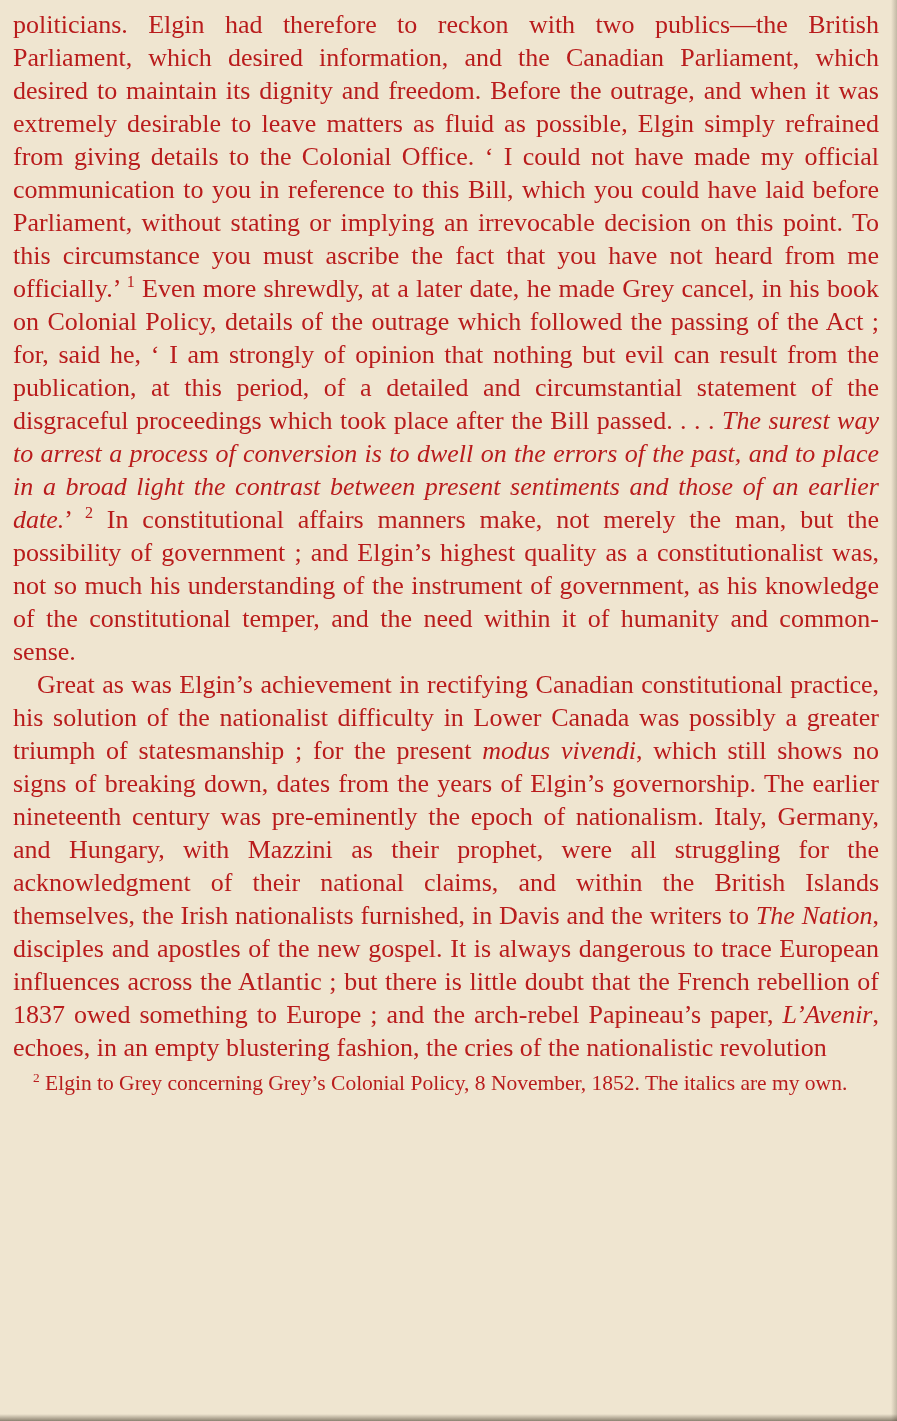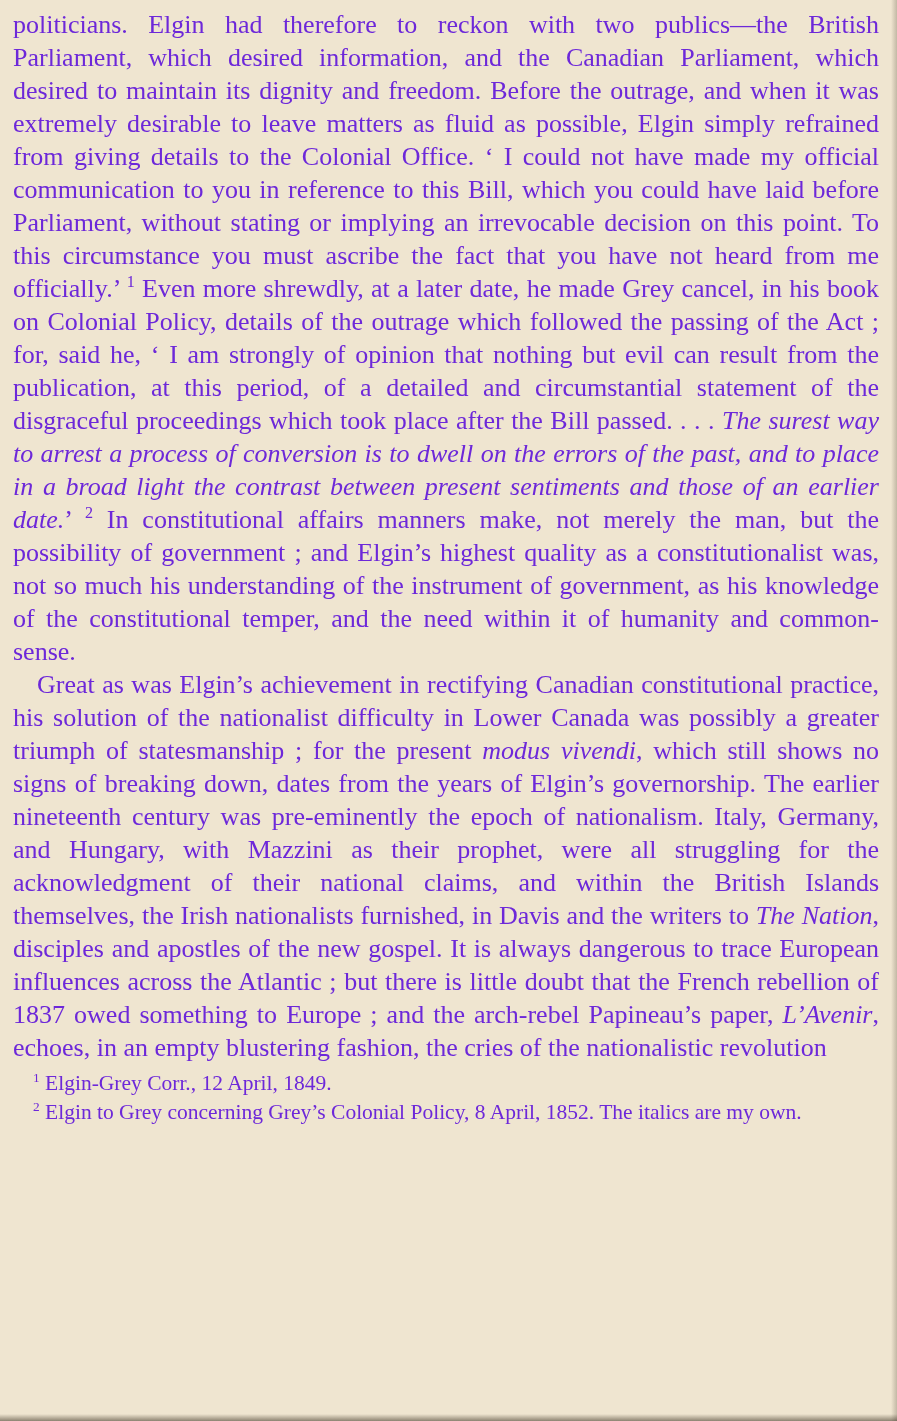--- a/index.html
+++ b/index.html
@@ -59,20 +59,19 @@
     line-height: 29px;
   }
   .footnotes p.footnote {
     margin: 0;
     text-indent: 20px;
   }
 </style>
 </head>
 <body>
 
-<div class="page" style="background: rgb(239, 229, 208); color: #6d28d9;">
+<div class="page" style="background: rgb(239, 229, 208); color: #b91c1c;">
   <p class="para"><span>politicians.  Elgin had therefore to reckon with two publics—the British Parliament, which desired information, and the Canadian Parliament, which desired to maintain its dignity and freedom.  Before the outrage, and when it was extremely desirable to leave matters as fluid as possible, Elgin simply refrained from giving details to the Colonial Office.  ‘ I could not have made my official communication to you in reference to this Bill, which you could have laid before Parliament, without stating or implying an irrevocable decision on this point.  To this circumstance you must ascribe the fact that you have not heard from me officially.’ </span><sup>1</sup><span> Even more shrewdly, at a later date, he made Grey cancel, in his book on Colonial Policy, details of the outrage which followed the passing of the Act ; for, said he, ‘ I am strongly of opinion that nothing but evil can result from the publication, at this period, of a detailed and circumstantial statement of the disgraceful proceedings which took place after the Bill passed. . . .  </span><em>The surest way to arrest a process of conversion is to dwell on the errors of the past, and to place in a broad light the contrast between present sentiments and those of an earlier date.</em><span>’ </span><sup>2</sup><span>  In constitutional affairs manners make, not merely the man, but the possibility of government ; and Elgin’s highest quality as a constitutionalist was, not so much his understanding of the instrument of government, as his knowledge of the constitutional temper, and the need within it of humanity and common-sense.</span></p>
   <p class="para indent"><span>Great as was Elgin’s achievement in rectifying Canadian constitutional practice, his solution of the nationalist difficulty in Lower Canada was possibly a greater triumph of statesmanship ; for the present </span><em>modus vivendi</em><span>, which still shows no signs of breaking down, dates from the years of Elgin’s governorship.  The earlier nineteenth century was pre-eminently the epoch of nationalism.  Italy, Germany, and Hungary, with Mazzini as their prophet, were all struggling for the acknowledgment of their national claims, and within the British Islands themselves, the Irish nationalists furnished, in Davis and the writers to </span><em>The Nation</em><span>, disciples and apostles of the new gospel.  It is always dangerous to trace European influences across the Atlantic ; but there is little doubt that the French rebellion of 1837 owed something to Europe ; and the arch-rebel Papineau’s paper, </span><em>L’Avenir</em><span>, echoes, in an empty blustering fashion, the cries of the nationalistic revolution</span></p>
   <div class="footnotes">
-    <p class="footnote"><sup>1</sup><span> Elgin-Grey Corr., 12 April, 1849.</span></p>
-    <p class="footnote"><sup>2</sup><span> Elgin to Grey concerning Grey’s Colonial Policy, 8 April, 1852.  The italics are my own.</span></p>
+    <p class="footnote"><sup>2</sup><span> Elgin to Grey concerning Grey’s Colonial Policy, 8 November, 1852.  The italics are my own.</span></p>
   </div>
 </div>
 
 </body></html>

